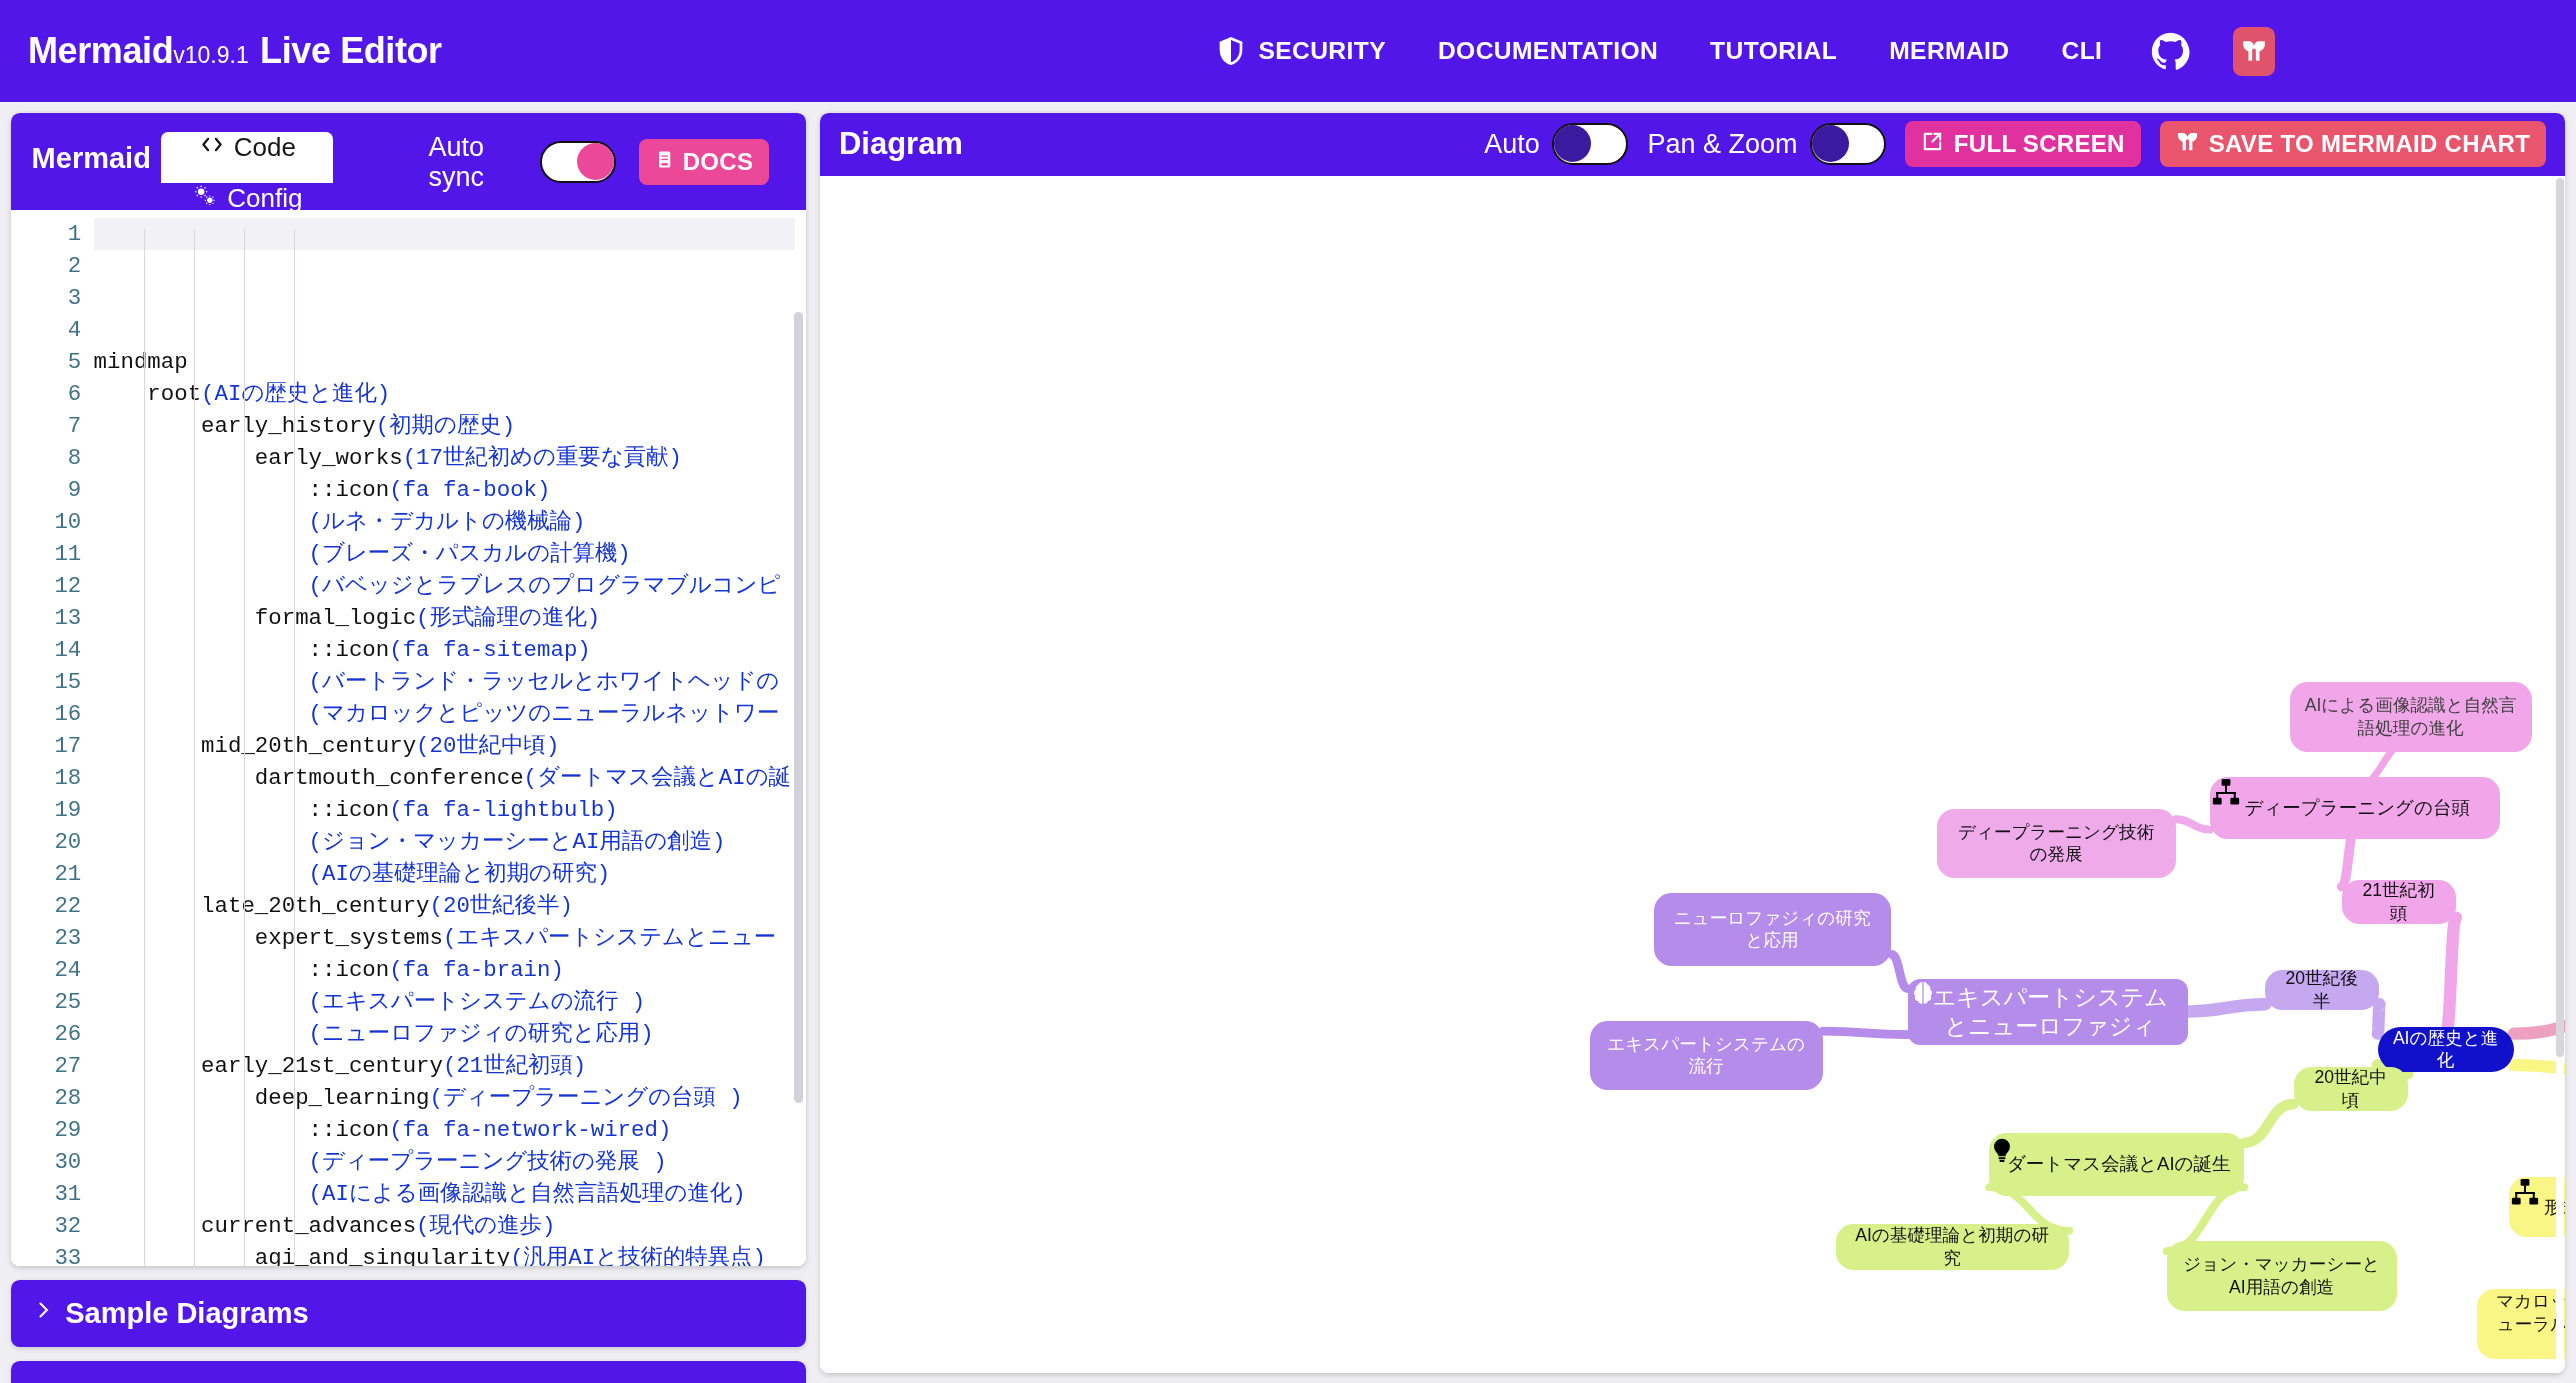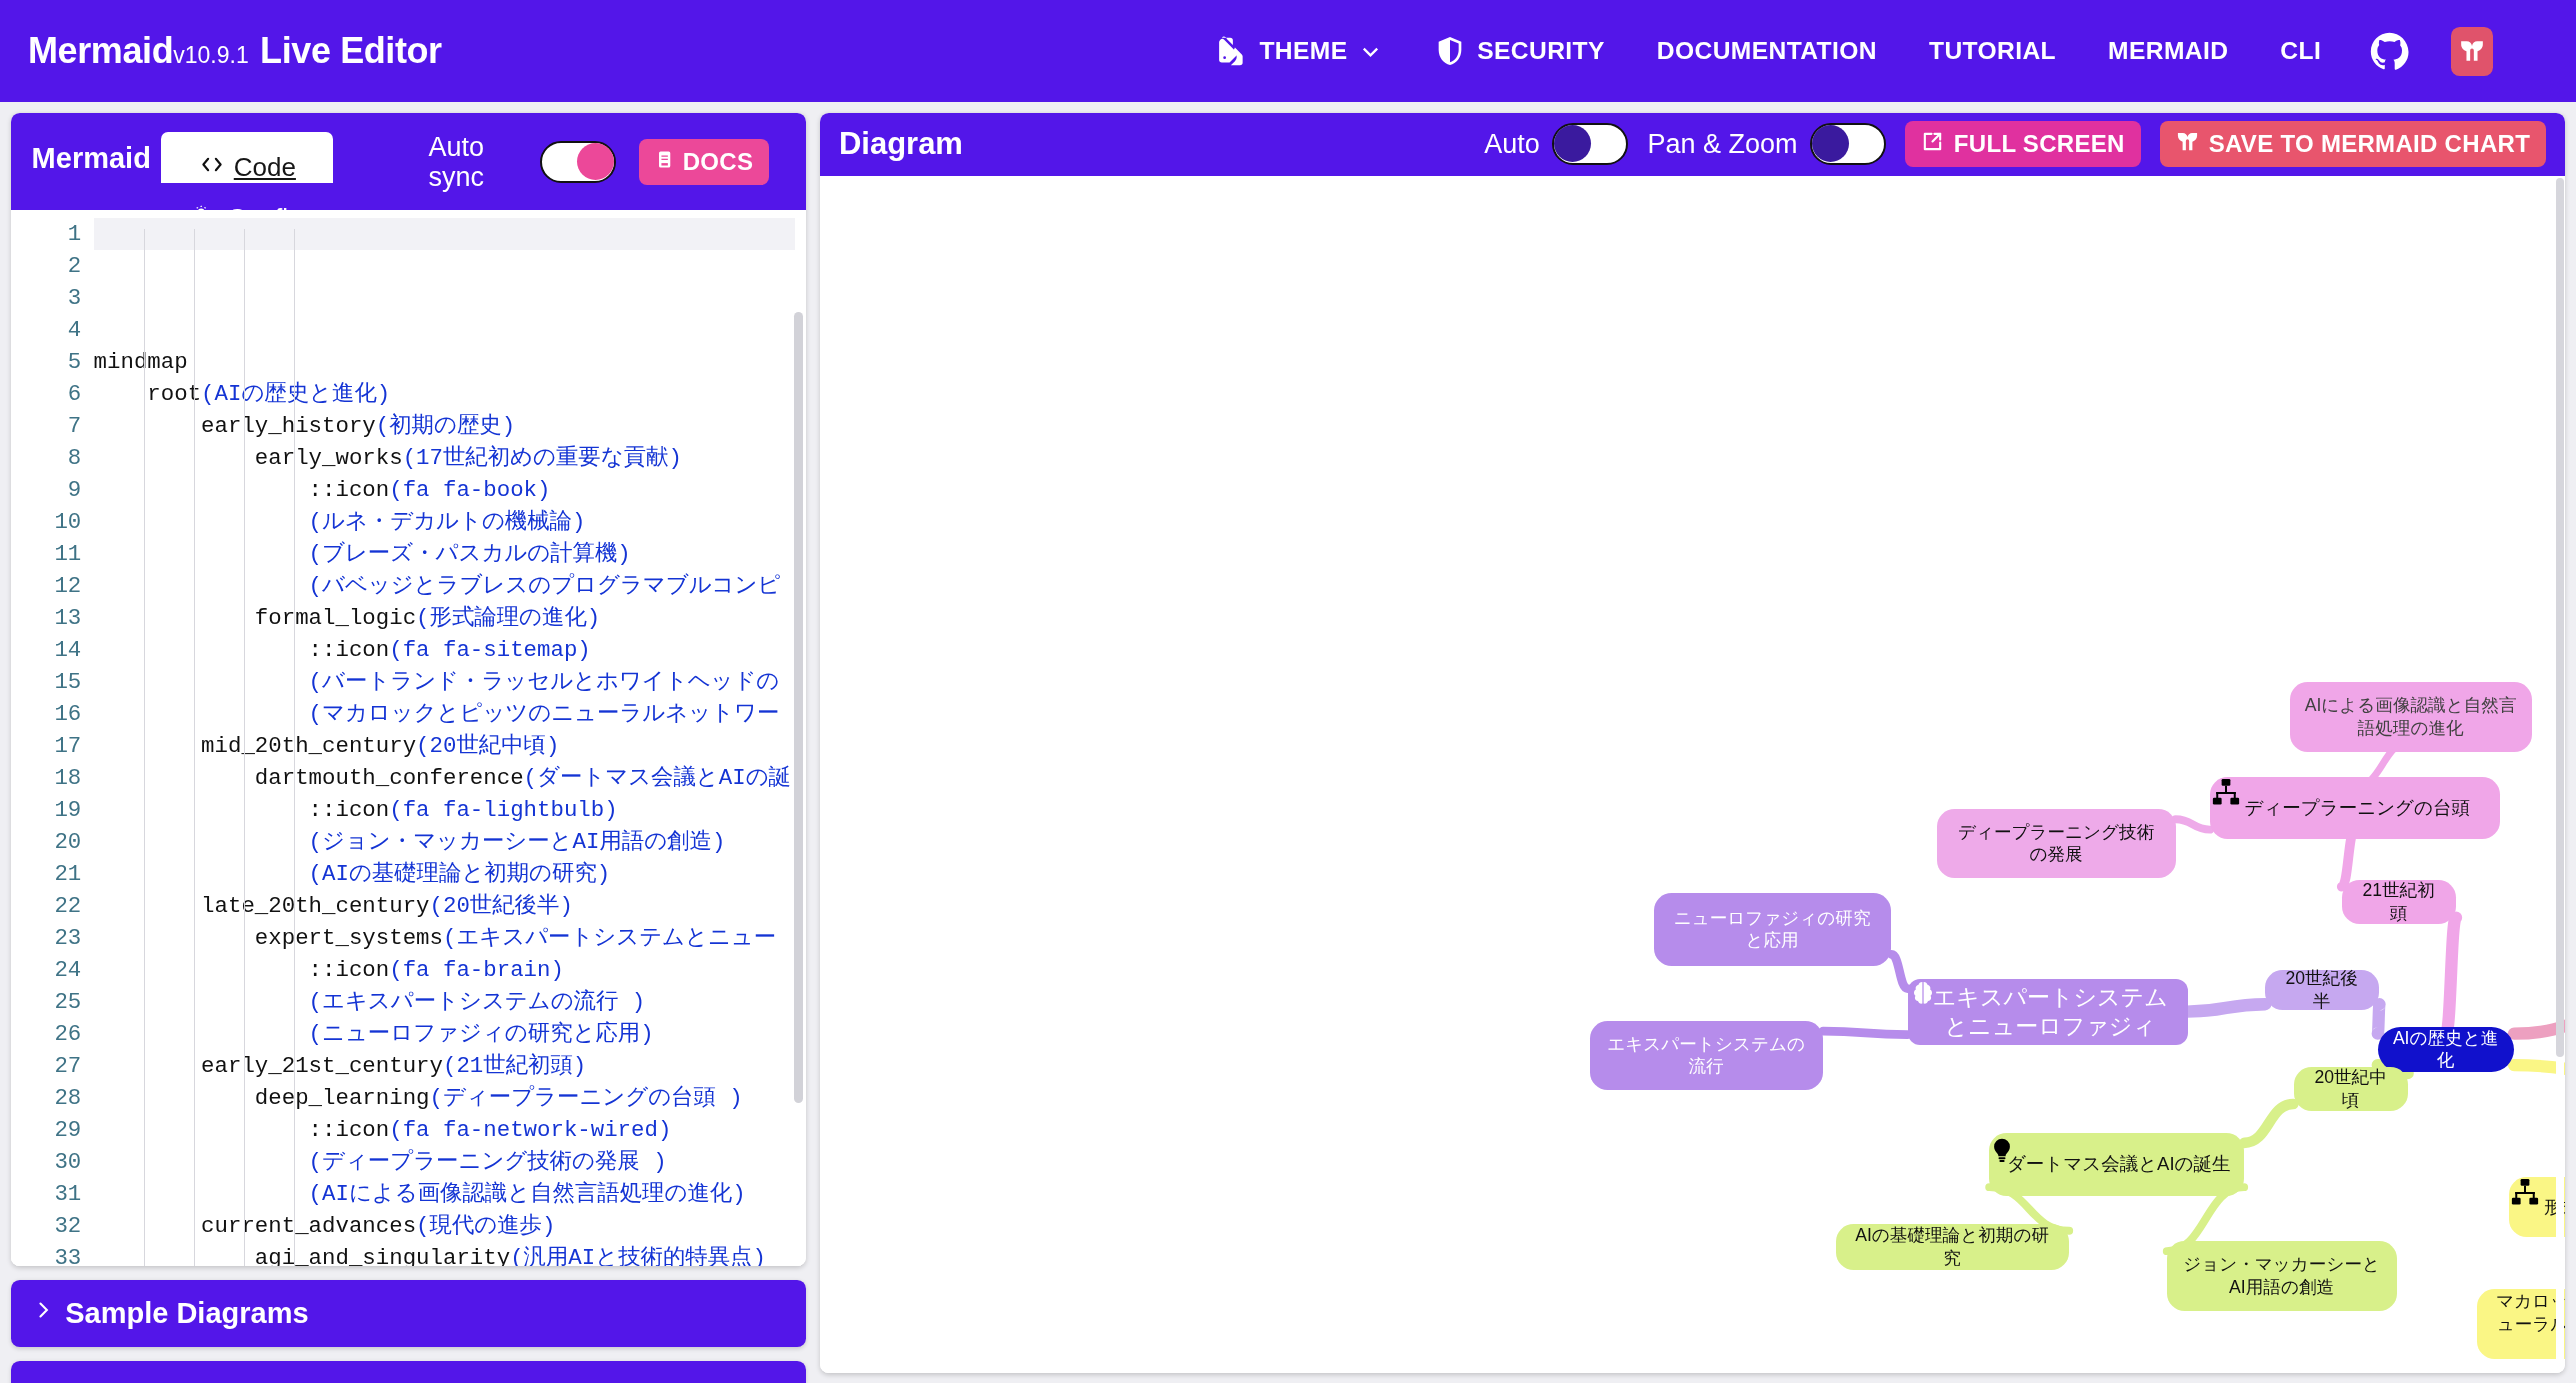--- a/index.html
+++ b/index.html
@@ -108,28 +108,27 @@
     margin-right: 10.6px;
   }
   #tabs-wrap {
     display: flex;
     flex-direction: column;
     width: 172px;
   }
   .tab {
     height: 51px;
     display: flex;
-    align-items: flex-end;
+    align-items: flex-start;
     justify-content: center;
     gap: 8.8px;
     font-size: 26px;
     font-weight: 500;
     cursor: pointer;
     border-radius: 7px 7px 0 0;
-    text-decoration: underline;
   }
   .tab.active {
     background: #ffffff;
     color: #161616;
   }
   .tab.inactive {
     color: #ffffff;
   }
   #autosync {
     position: absolute;
@@ -340,34 +339,20 @@
 <body>
 
 <div id="navbar">
   <div id="brand">
     <span>Mermaid</span>
       <span class="ver">v10.9.1</span>
       <span class="live">Live Editor</span>
   </div>
 
   <div id="navlinks">
-    <div class="navitem">
-      <span>
-        <svg width="33" height="33" viewBox="0 0 24 24" fill="#fff">
-            <path d="M5 2h6a2 2 0 0 1 2 2v3.3L8.6 2.9A2 2 0 0 0 5 2zm-2 3.2a2 2 0 0 1 .6-1.4l.3-.3a2 2 0 0 1 2.8 0l8.8 8.8a2 2 0 0 1 0 2.8l-4.9 4.9H5a2 2 0 0 1-2-2V5.2zM6 16.5a1 1 0 1 0 2 0 1 1 0 0 0-2 0z"></path>
-            <path d="M14.5 9.1l5 5a2 2 0 0 1 .6 1.4V20a2 2 0 0 1-2 2h-6.6l3-3 .1-.1a4 4 0 0 0 0-5.7l-1.3-1.3 1.2-2.8z"></path>
-          </svg>
-      </span>
-      <span>THEME</span>
-      <span>
-        <svg width="23" height="23" viewBox="0 0 24 24" fill="none" stroke="#fff" stroke-width="2.4">
-            <path d="M5 9l7 7 7-7"></path>
-          </svg>
-      </span>
-    </div>
     <div class="navitem">
       <span>
         <svg width="32" height="32" viewBox="0 0 24 24" fill="#fff">
             <path d="M12 1.5L3.5 5v6.2c0 5.3 3.6 10.2 8.5 11.3 4.9-1.1 8.5-6 8.5-11.3V5L12 1.5zm0 2.2l6.5 2.6v5c0 4.2-2.7 8.1-6.5 9.2V3.7z"></path>
           </svg>
       </span>
       <span>SECURITY</span>
     </div>
     <div class="navitem">
       <span>DOCUMENTATION</span>

